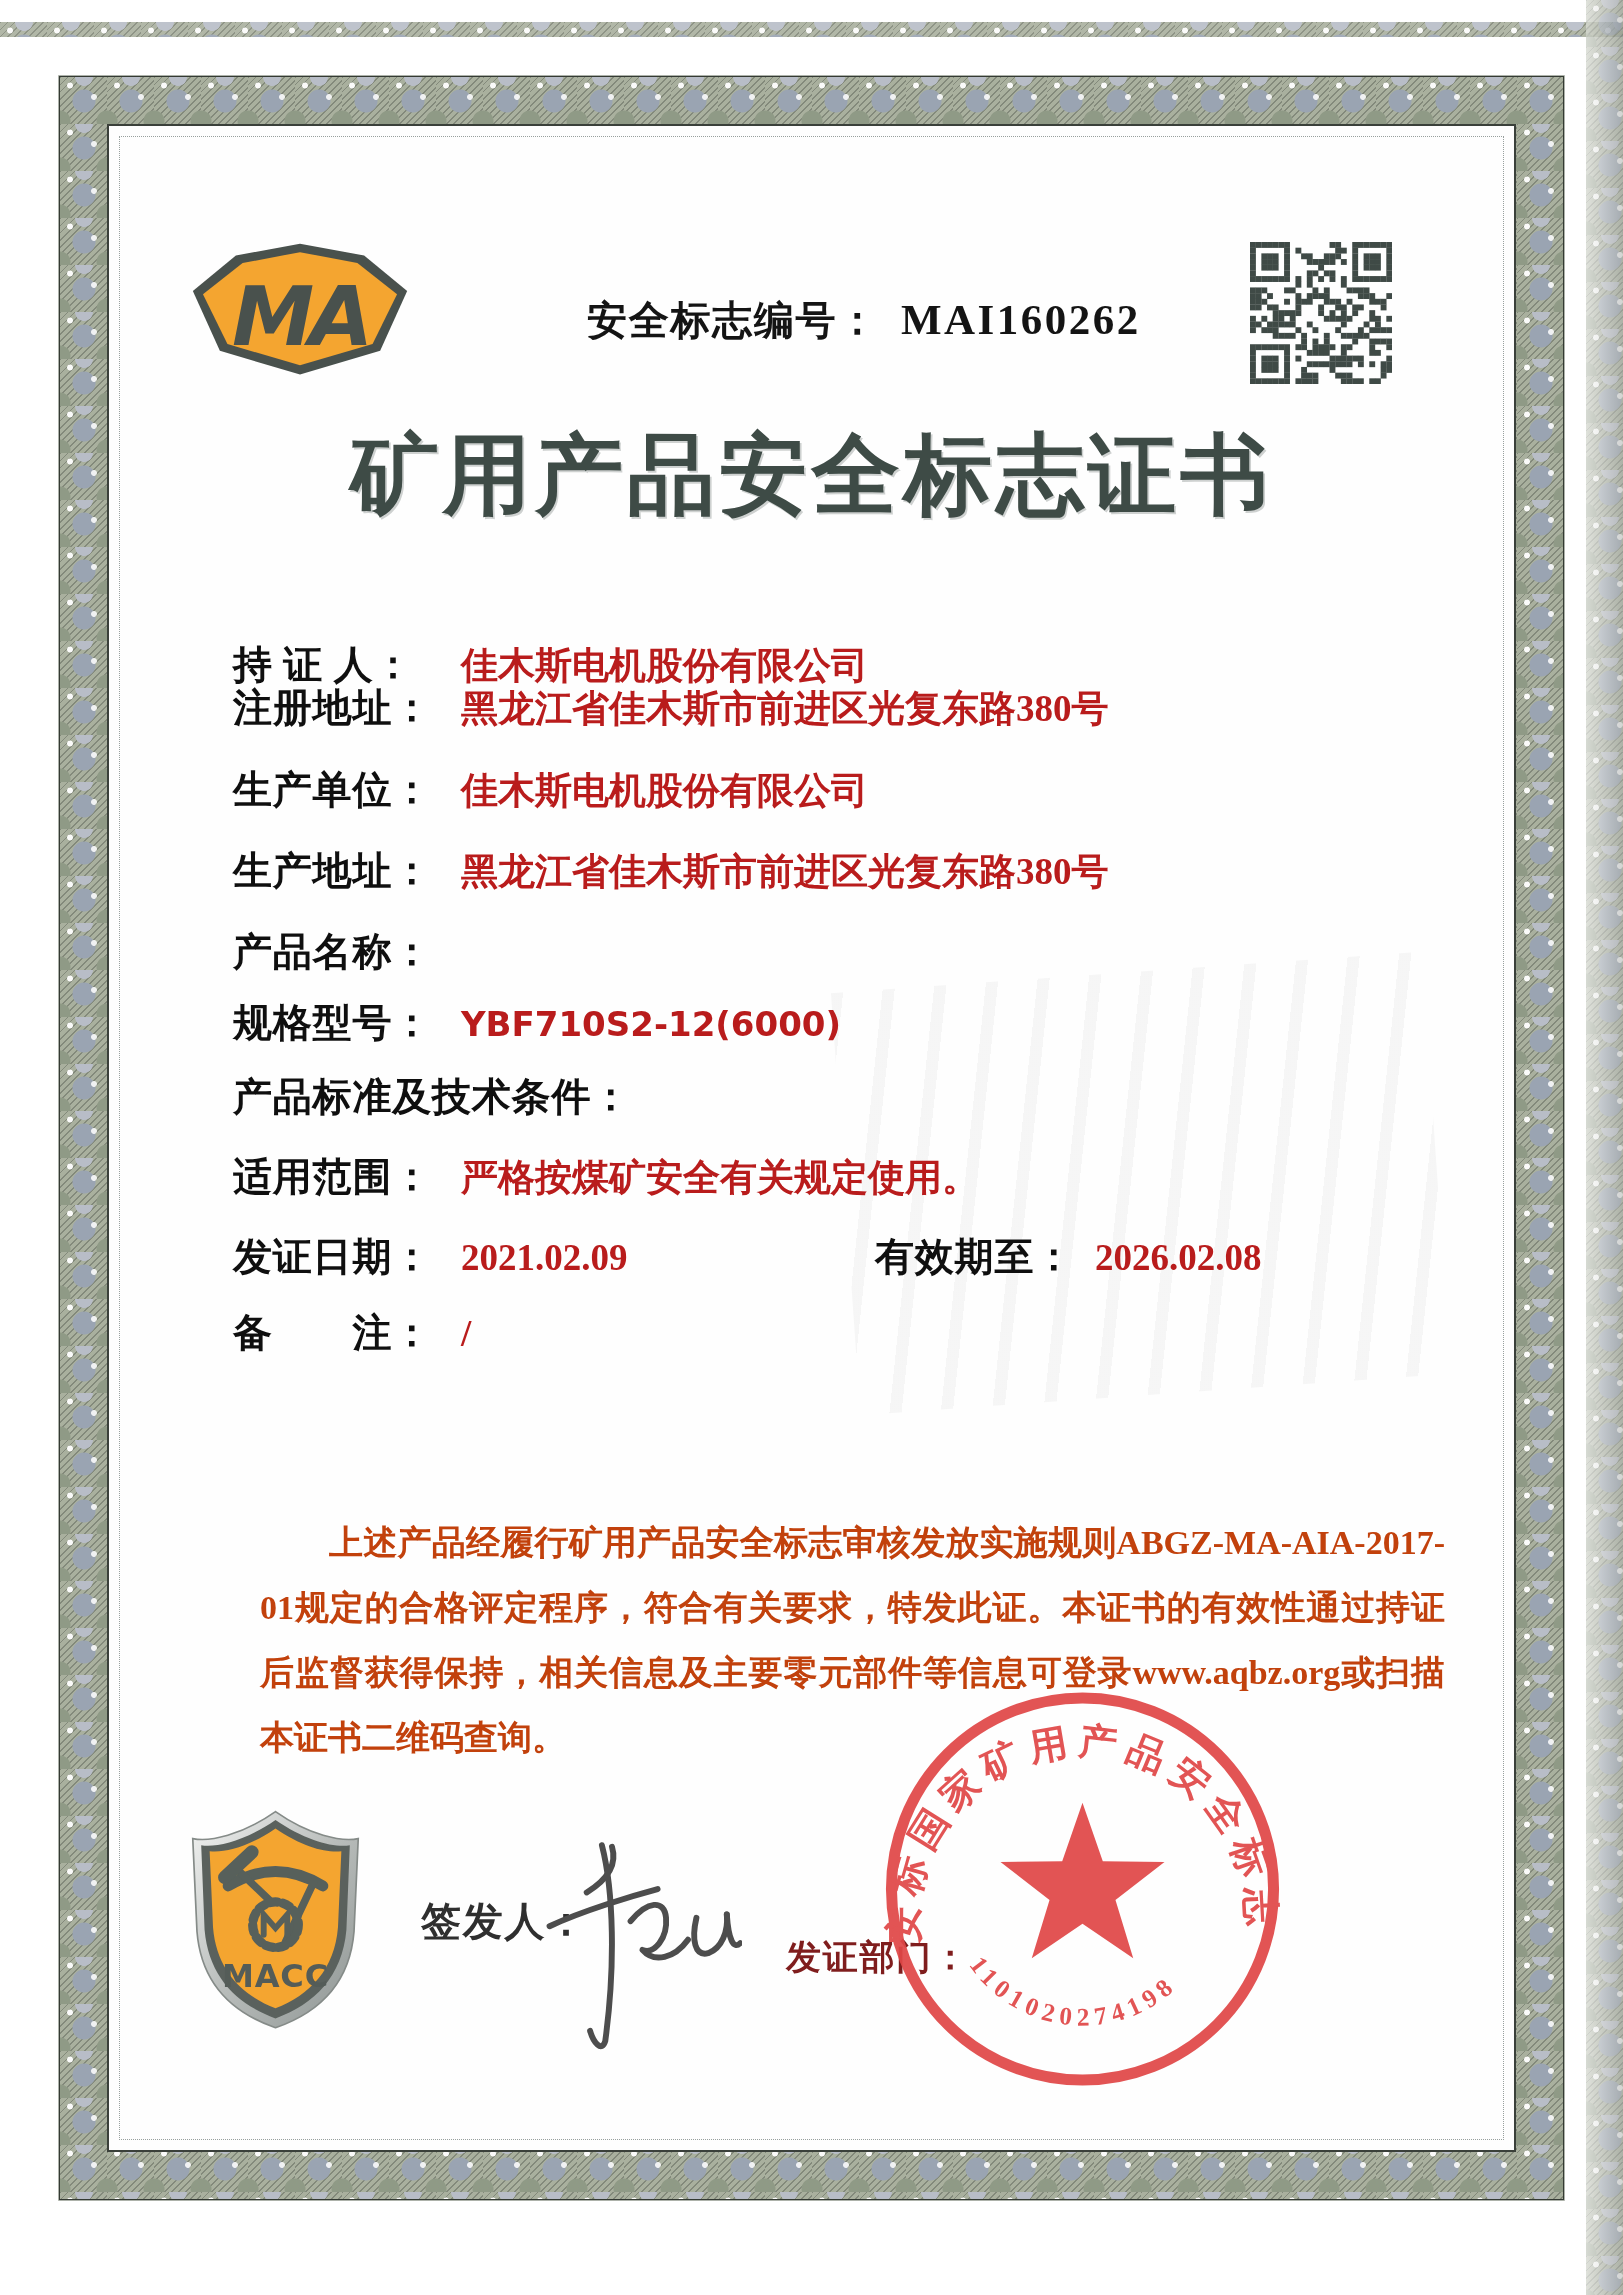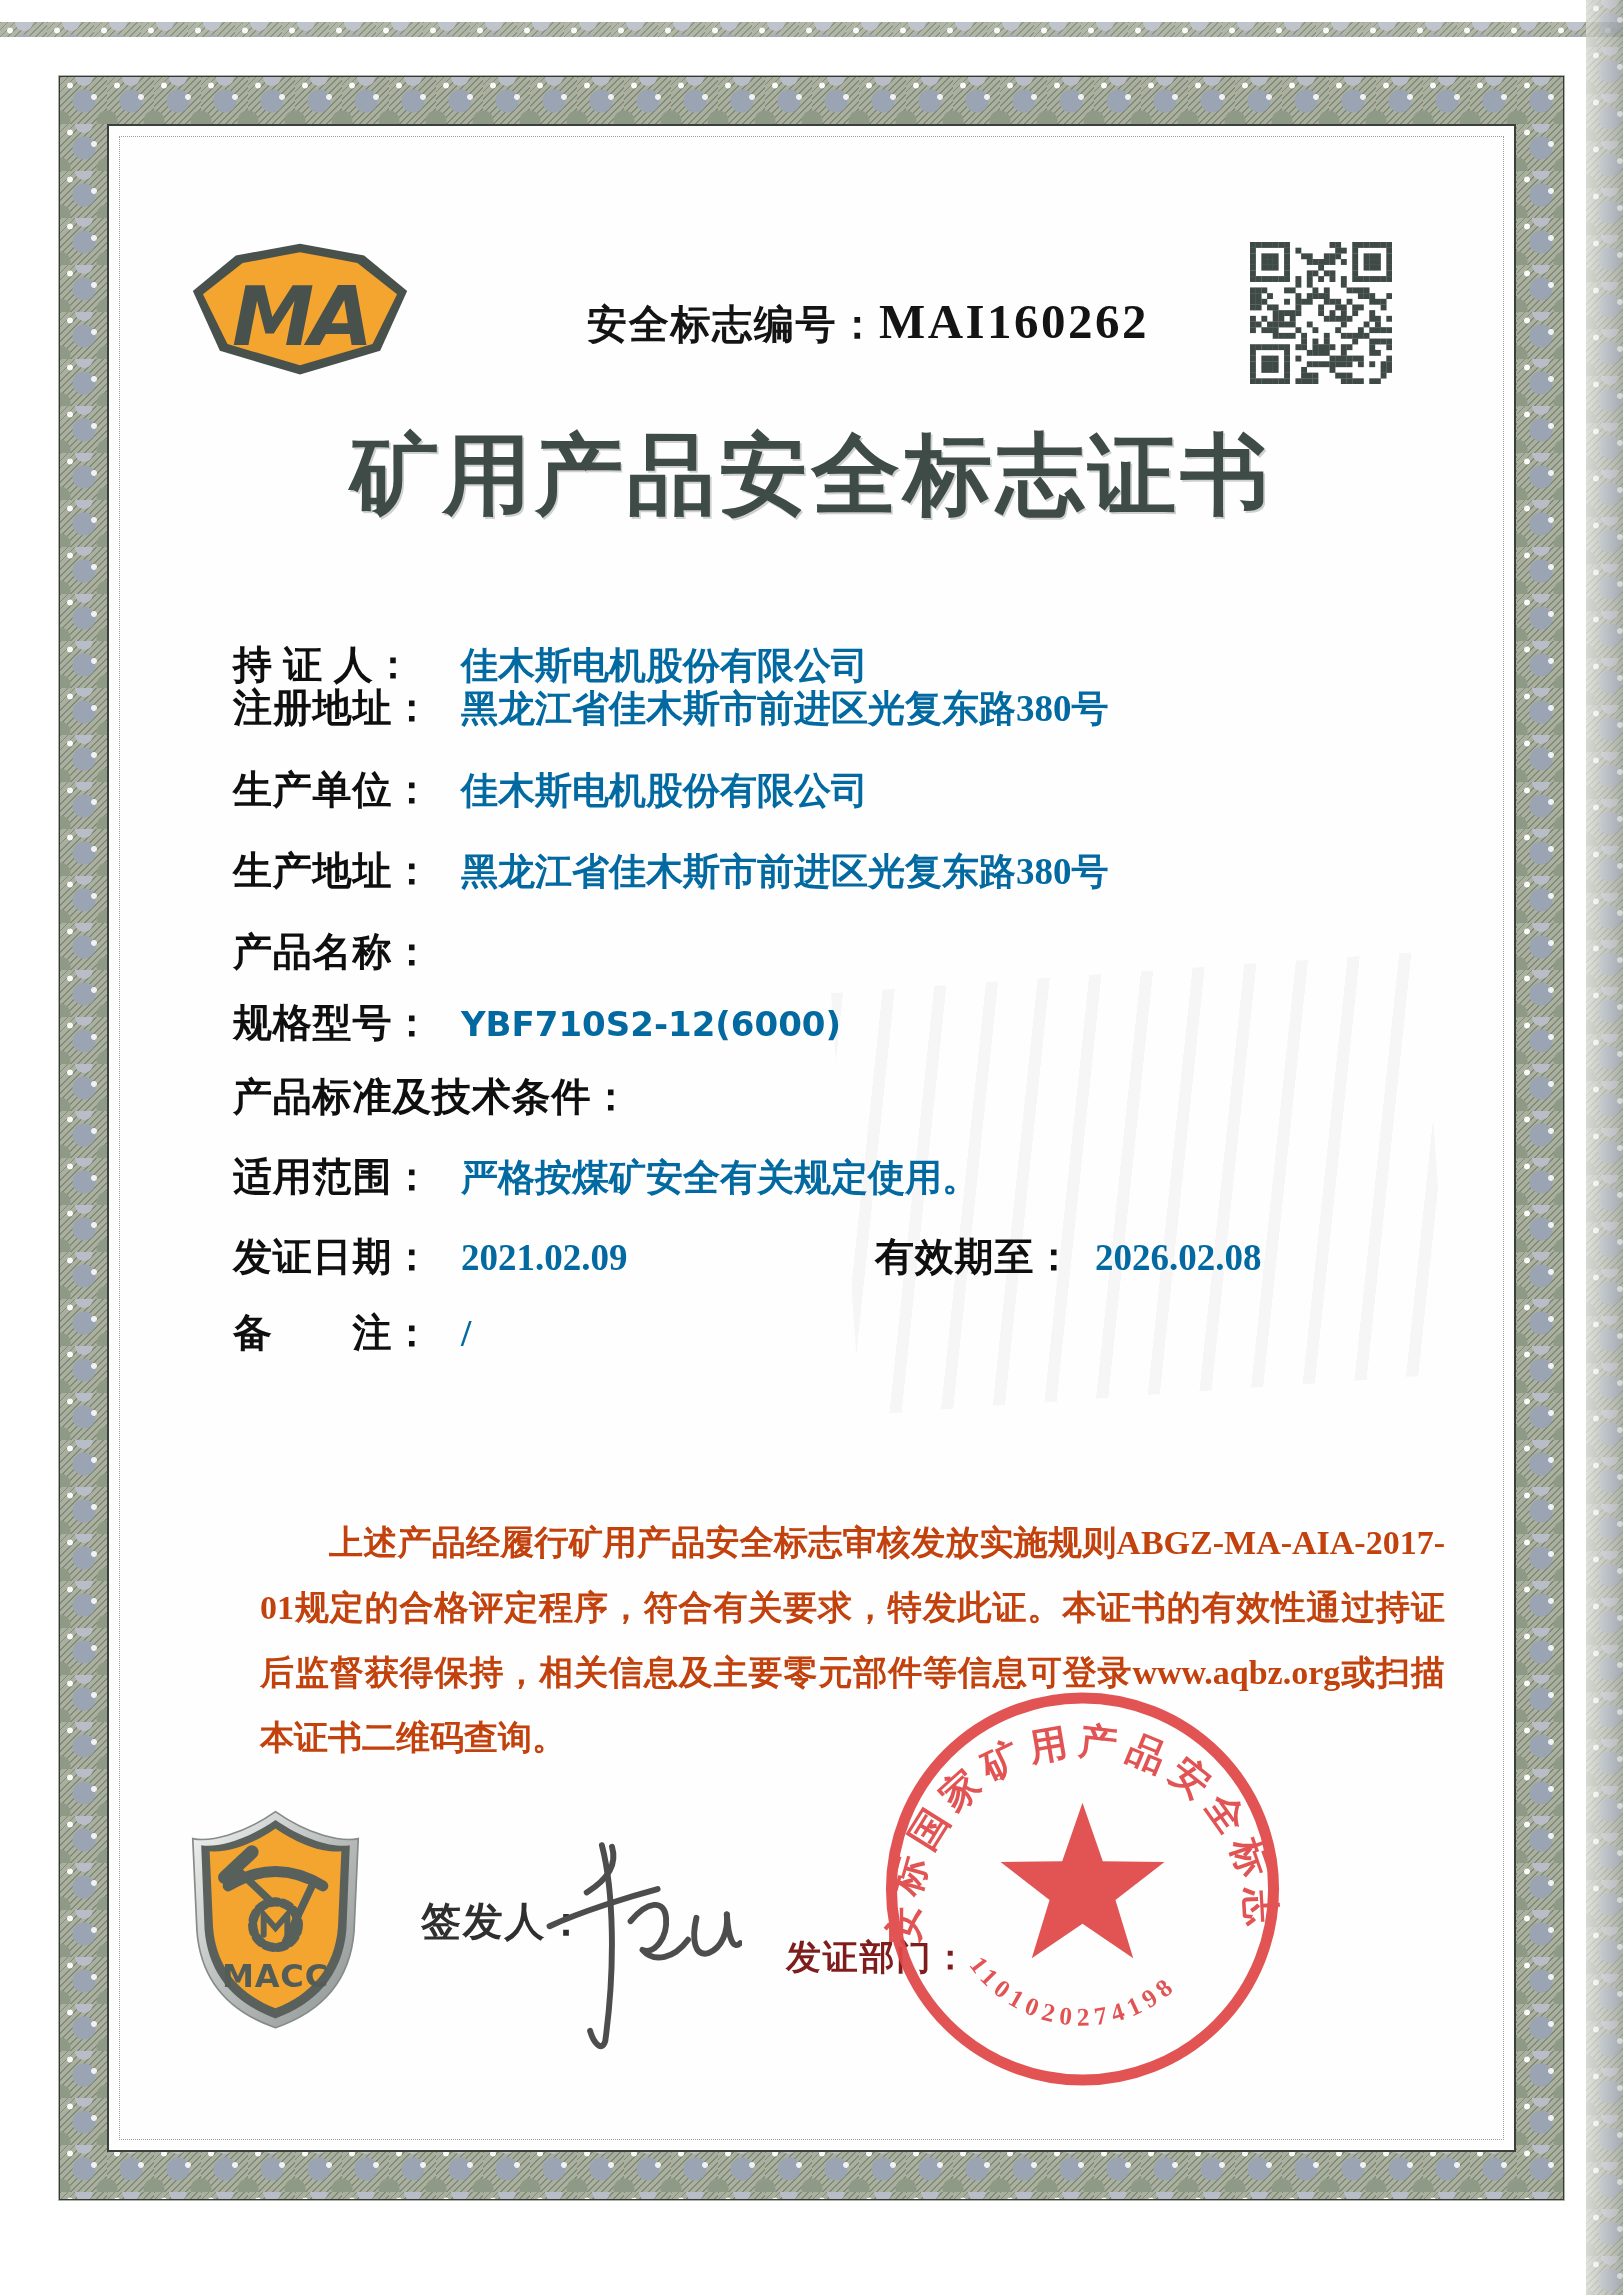--- a/index.html
+++ b/index.html
@@ -30,35 +30,35 @@
   }
   .frame-hole{position:absolute;inset:47px;background:#fefefe;border:2.5px solid #3a403a;}
   .frame-dotted{position:absolute;inset:10px;border:1.7px dotted #98a09e;}
   
   .content{position:absolute;inset:0;z-index:2;}
   
   .ma-logo{position:absolute;left:189px;top:242px;width:222px;height:135px;}
   
   .safety-line{position:absolute;left:587px;top:293px;white-space:nowrap;}
   .safety-line .lab{font-size:40px;font-weight:700;letter-spacing:1.7px;}
-  .safety-line .val{font-size:49px;font-weight:600;letter-spacing:2.5px;font-family:"Liberation Serif",serif;}
+  .safety-line .val{font-size:43px;font-weight:600;letter-spacing:2.5px;margin-left:22px;font-family:"Liberation Serif",serif;}
   
   .qr{position:absolute;left:1250px;top:242px;width:142px;height:142px;}
   .qr svg{display:block;}
   .qr g{fill:#3f4a46;}
   
   .cert-title{
     position:absolute;left:0;right:0;top:416px;text-align:center;
     font-size:88px;font-weight:700;letter-spacing:4.2px;color:#3e4b46;
     text-shadow:1.7px 1.7px 0 rgba(62,75,70,.25);
   }
   
   .row{position:absolute;left:233px;width:1201px;display:flex;align-items:baseline;white-space:pre;}
   .row .label{font-size:39px;font-weight:700;min-width:228px;letter-spacing:0.8px;color:#0f0f0f;}
-  .row .value{font-size:37px;font-weight:600;color:#0369a1;}
+  .row .value{font-size:37px;font-weight:600;color:#b91c1c;}
   .row.std .label{min-width:0;margin-right:24px;}
   .row.std .value{font-family:"DejaVu Sans","Liberation Sans",sans-serif;font-size:31px;font-weight:700;letter-spacing:0.8px;}
   .row.model .value{font-family:"DejaVu Sans","Liberation Sans",sans-serif;font-size:34px;font-weight:700;}
   .row .value.date{font-family:Liberation Serif, serif;font-weight:600;}
   .row .label.second{min-width:220px;margin-left:0;}
   .row .v1{width:414px;}
   
   .paragraph{
     position:absolute;left:260px;top:1510px;width:1185px;
     font-size:34px;line-height:65px;font-weight:600;text-indent:69px;

